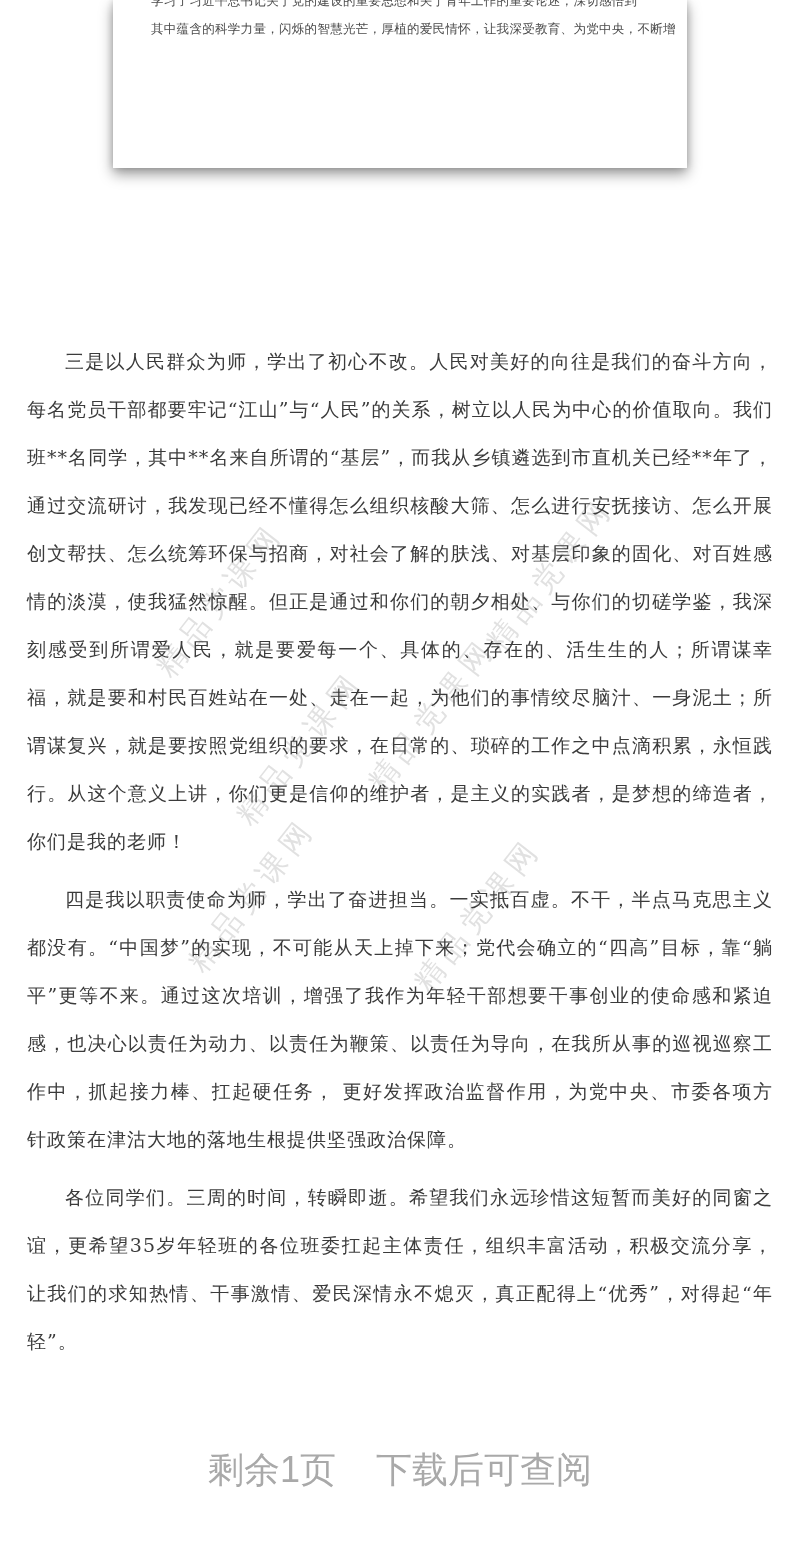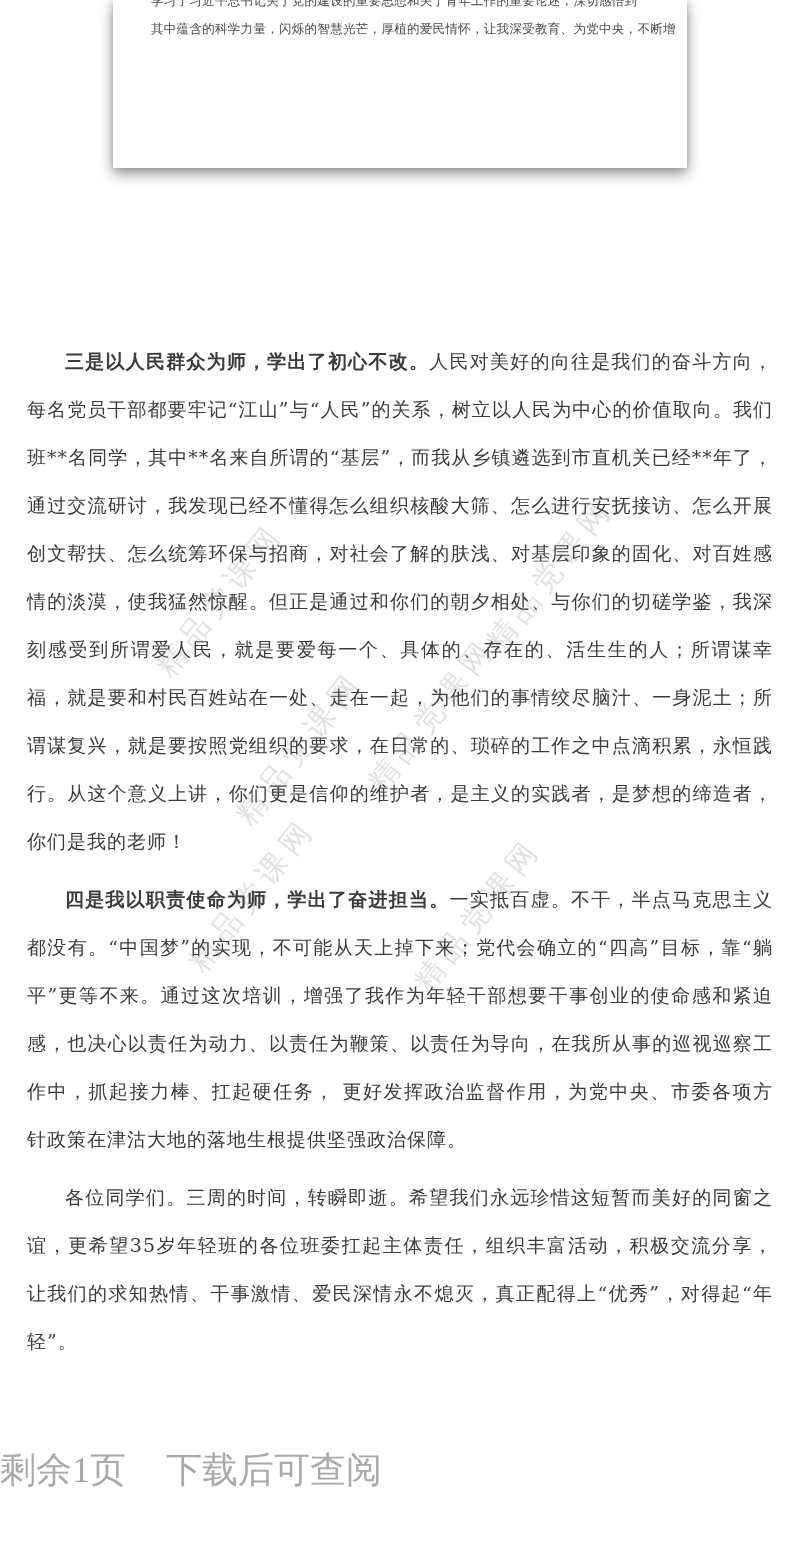--- a/index.html
+++ b/index.html
@@ -63,31 +63,31 @@
     width: 746px;
     z-index: 2;
     font-size: 19px;
     line-height: 48px;
     letter-spacing: 1px;
     color: #3b3b3b;
     text-align: justify;
   }
   .para { margin: 0 0 10px 0; }
   .para.indent { text-indent: 2em; }
-  .para b { font-weight: 700; margin-top: 13px; }
+  .para b { font-weight: 400; margin-top: 13px; }
 
   
   .footer-banner {
     position: absolute;
     left: 0;
     top: 1446px;
     width: 800px;
-    text-align: left;
+    text-align: center;
     z-index: 2;
-    font-family: Liberation Serif, serif;
+    font-family: Liberation Sans, sans-serif;
     font-size: 36px;
     line-height: 48px;
     color: #a9a9a9;
     white-space: nowrap;
   }
   .footer-banner .spacer { display: inline-block; width: 40px; }
 </style>
 </head>
 <body>
 

